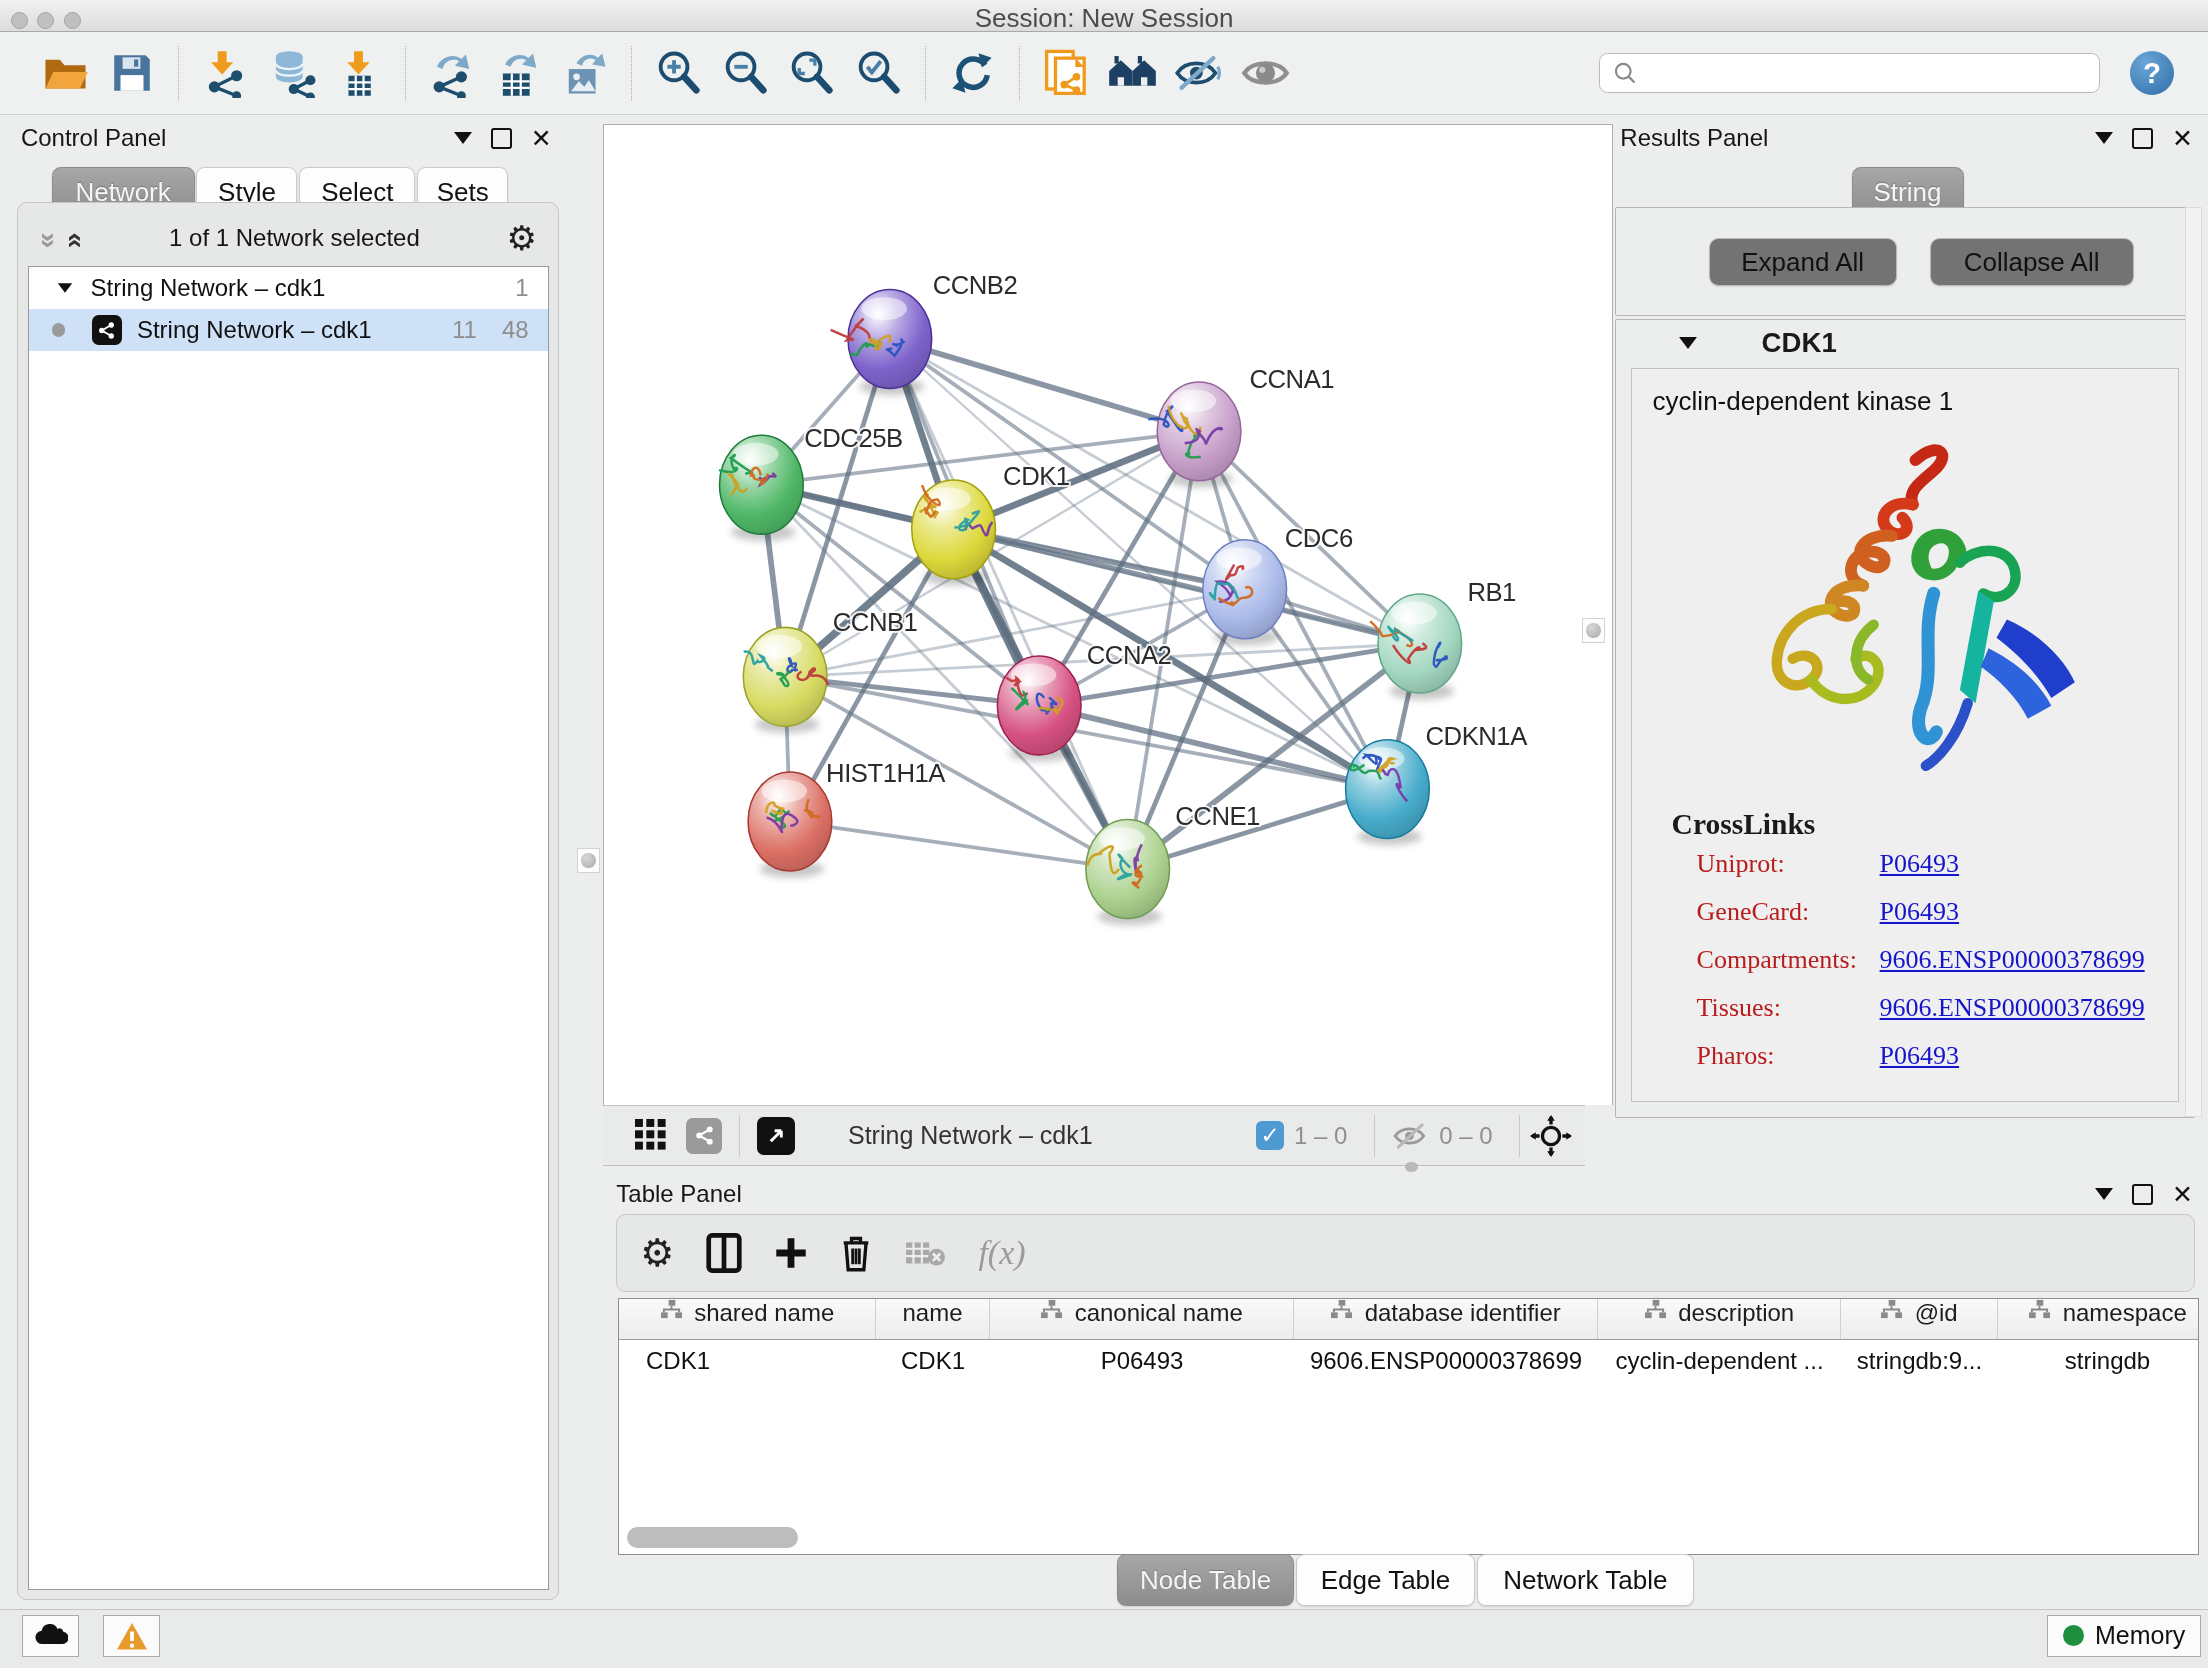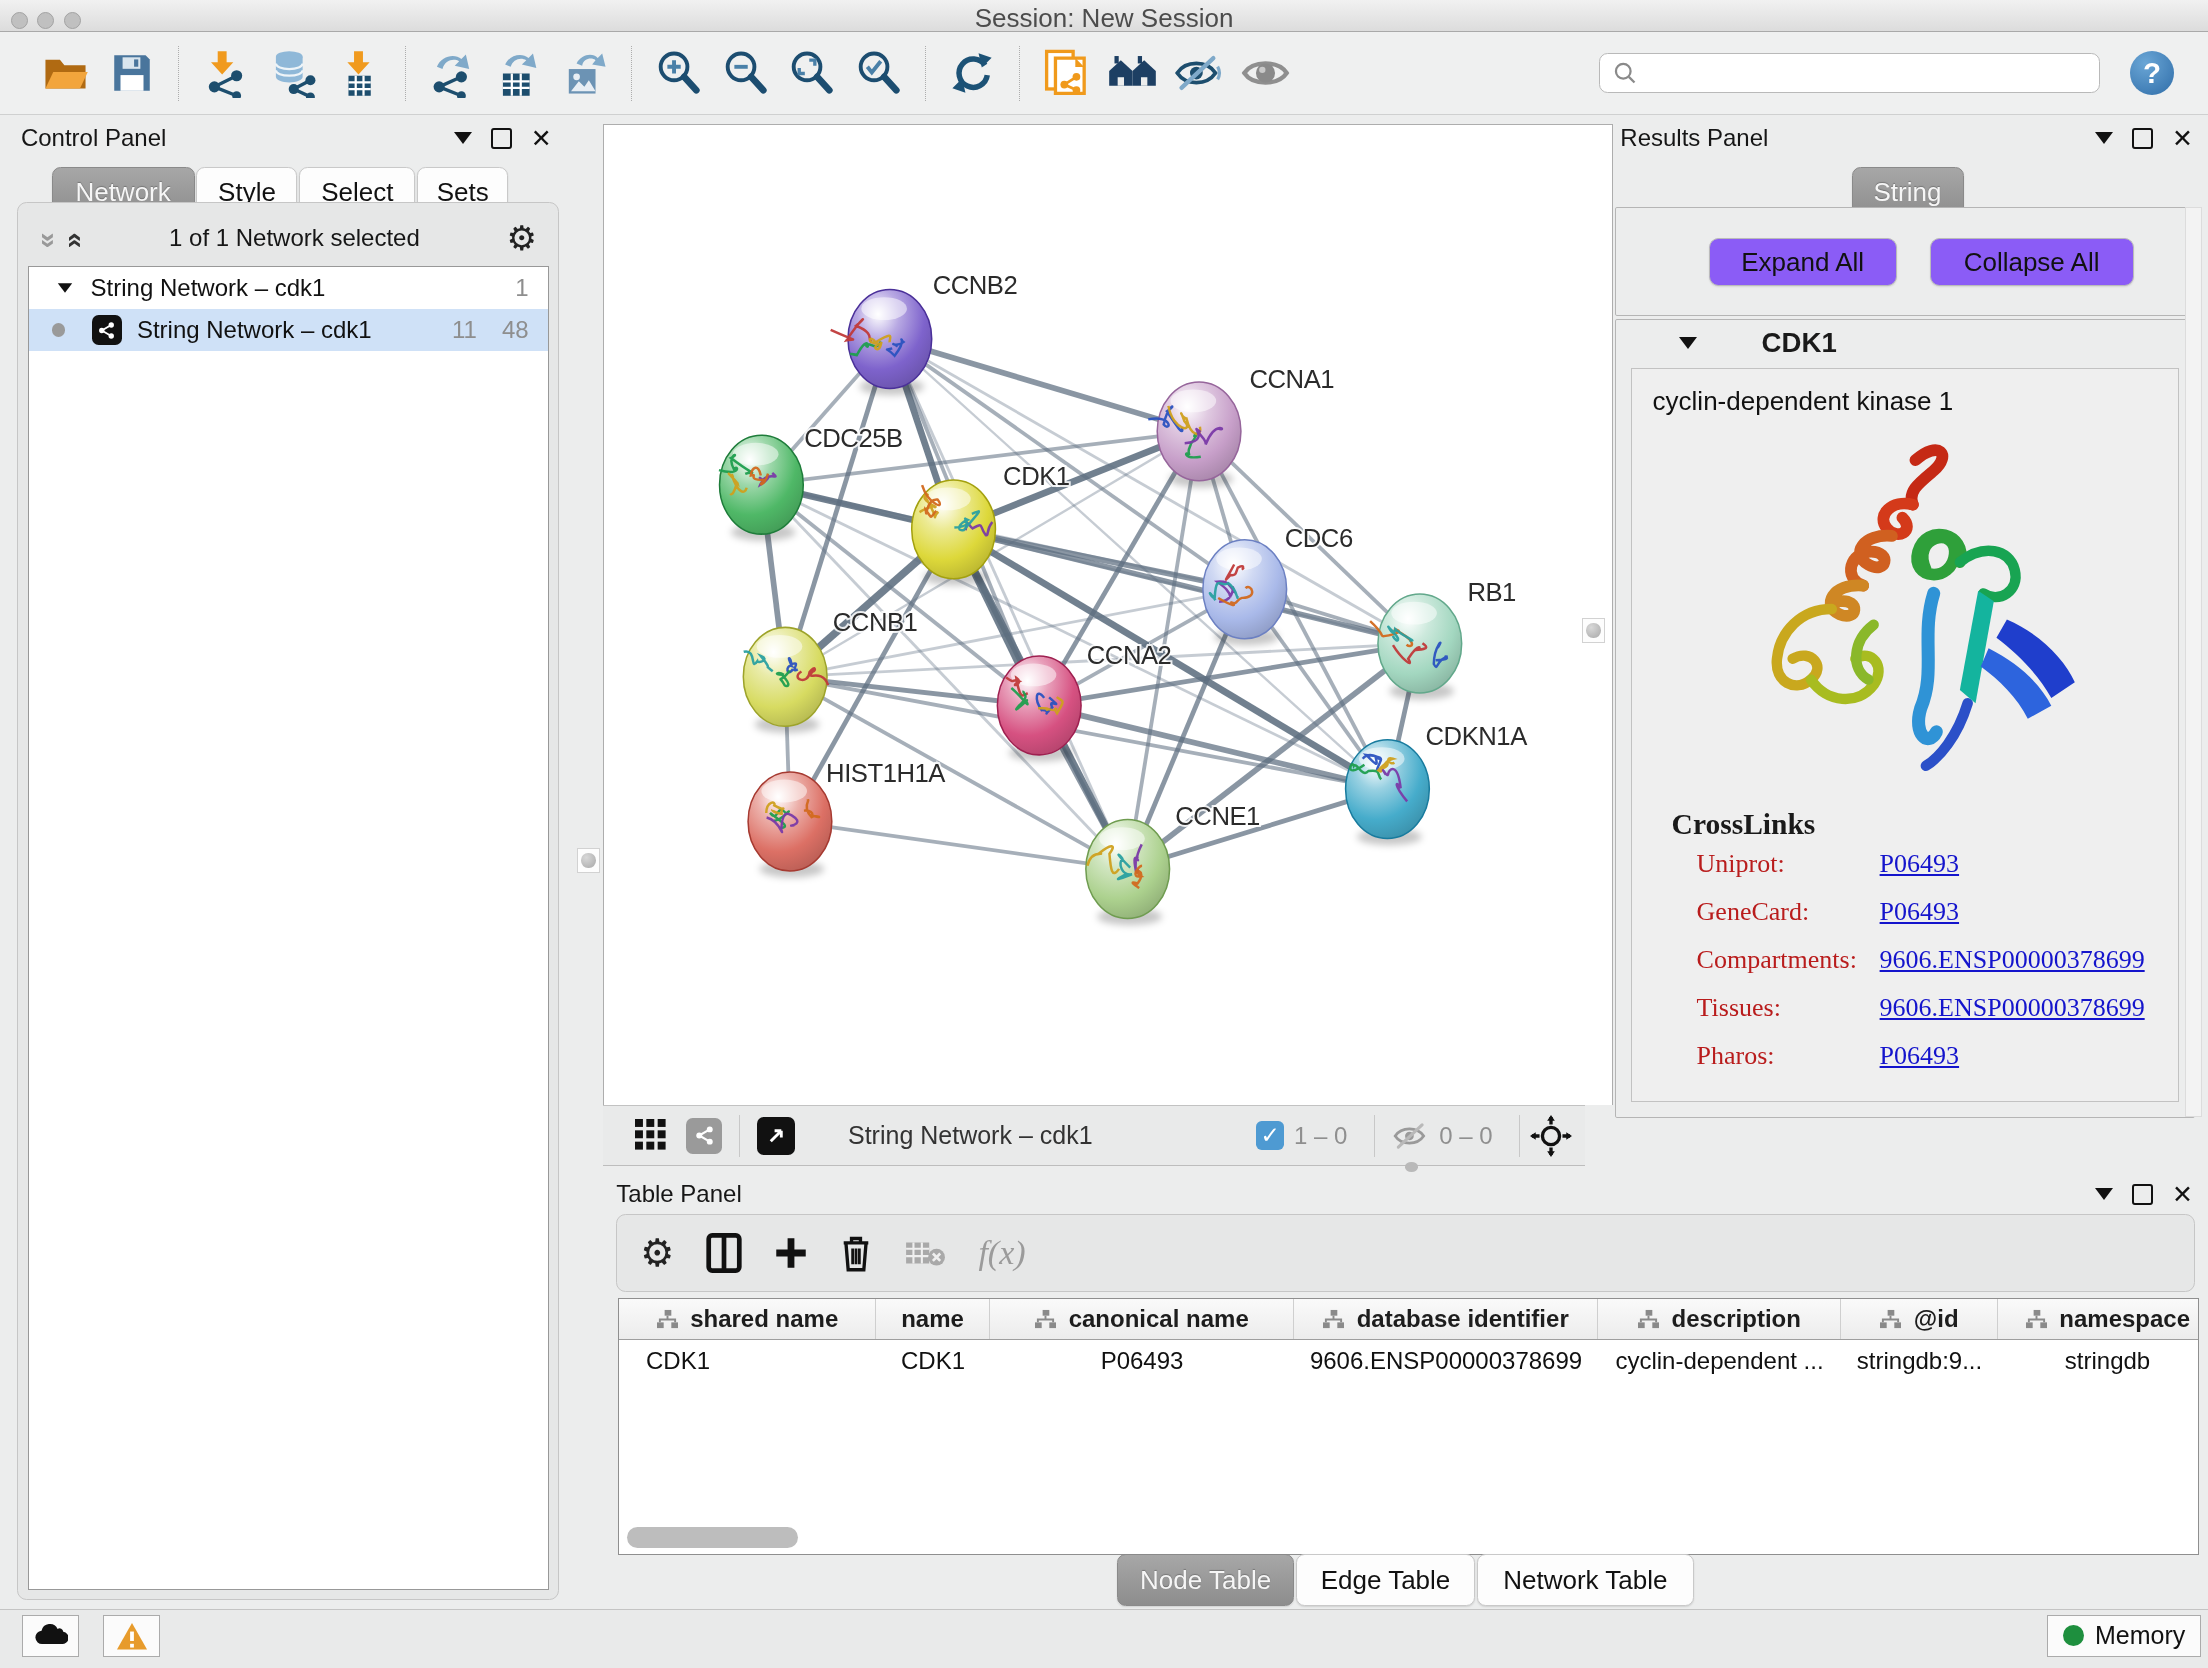--- a/index.html
+++ b/index.html
@@ -54,42 +54,42 @@
   .view-toolbar{position:absolute;left:0;top:989px;width:982px;height:59px;background:#e9eaea;
     border-top:1px solid #c2c2c2;border-bottom:1px solid #bdbdbd;display:flex;align-items:center;}
   .vtsep{width:0;height:42px;border-left:1px solid #c8c8c8;margin:0 17px;}
   .vtitle{font-size:25px;color:#333;margin-left:53px;}
   .vcount{font-size:24px;color:#8f8f8f;margin:0 9.5px;}
   .checkbox{width:28.5px;height:28.5px;border-radius:5.7px;background:#4e9ad2;display:flex;align-items:center;justify-content:center;
     color:#fff;font-size:23px;font-weight:bold;}
   
   .results-panel{position:absolute;left:1607px;top:116px;width:601px;height:1054px;}
   .rp-box1{left:7.6px;top:91px;width:578px;height:107px;background:#eceded;}
-  .btn{background:#8b5cf6;border:1px solid #bbb;border-radius:9.5px;font-size:26px;color:#111;
+  .btn{background:#737373;border:1px solid #bbb;border-radius:9.5px;font-size:26px;color:#111;
     display:flex;align-items:center;justify-content:center;box-shadow:0 1px 1.9px rgba(0,0,0,.1);}
   .rp-box2{left:7.6px;top:203px;width:578px;height:797px;background:#eceded;}
   .cdk-head{position:absolute;left:0;right:0;top:0;height:46px;display:flex;align-items:center;}
   .cdk-title{font-size:27.6px;font-weight:bold;margin-left:65px;}
   .cdk-inner{position:absolute;left:15px;right:15px;top:48px;bottom:15px;background:#efefef;border:1px solid #c2c2c2;}
   .prot-desc{font-size:26px;color:#111;margin:17px 0 0 21px;}
   .crossl-title{font-family:"Liberation Serif","DejaVu Serif",serif;font-size:29.5px;font-weight:bold;margin:5.7px 0 7.6px 40px;}
   .clrow{display:flex;font-family:"Liberation Serif","DejaVu Serif",serif;font-size:26px;margin:0 0 18px 65px;}
   .clrow .cll{width:183px;color:#b91c1c;}
   .clrow a{color:#1414cc;text-decoration:underline;}
   .rp-scroll{position:absolute;right:5.7px;top:91px;height:908px;width:15px;background:#f3f3f3;border:1px solid #dcdcdc;}
   
   .table-panel{position:absolute;left:603px;top:1172px;width:1605px;height:438px;}
   .tp-tools{left:13.3px;top:42px;width:1579px;height:78px;display:flex;align-items:center;padding-left:23px;box-sizing:border-box;}
   .tico{margin-right:32px;display:flex;align-items:center;}
   .fx{font-family:"Liberation Serif","DejaVu Serif",serif;font-style:italic;font-size:34px;color:#9b9b9b;}
   .datatable{position:absolute;left:15px;top:126px;width:1579px;height:255px;background:#fff;
     border:1.9px solid #8f8f8f;overflow:hidden;}
   .thead{display:flex;height:40px;background:linear-gradient(#fafafa,#ececec);border-bottom:1.9px solid #9e9e9e;}
-  .th{display:flex;align-items:center;justify-content:center;font-size:24px;color:#1d1d1d;
-    border-right:1px solid #cfcfcf;gap:11.4px;box-sizing:border-box;flex:none;font-weight:bold;}
+  .th{display:flex;align-items:flex-start;justify-content:center;font-size:24px;color:#1d1d1d;
+    border-right:1px solid #cfcfcf;gap:11.4px;box-sizing:border-box;flex:none;}
   .trow{display:flex;height:42px;align-items:center;}
   .td{font-size:24px;color:#111;text-align:center;flex:none;box-sizing:border-box;}
   .c0{width:257px;} .c1{width:114px;} .c2{width:304px;} .c3{width:304px;} .c4{width:243px;} .c5{width:157px;} .c6{width:219px;}
   .td.c0{text-align:left;padding-left:27px;}
   .hscroll{position:absolute;left:7.6px;bottom:5.7px;width:171px;height:21px;border-radius:10.5px;background:#bdbdbd;}
   .tp-tabs{position:absolute;left:0;right:0;top:382px;display:flex;justify-content:center;gap:1.9px;}
   .tp-tabs .tab{height:50px;}
   
   .splitdot{position:absolute;background:#fdfdfd;border:1px solid #d2d2d2;display:flex;align-items:center;justify-content:center;}
   .splitdot i{width:14.3px;height:14.3px;border-radius:50%;background:radial-gradient(circle at 35% 30%,#d8d8d8,#a8a8a8);}

